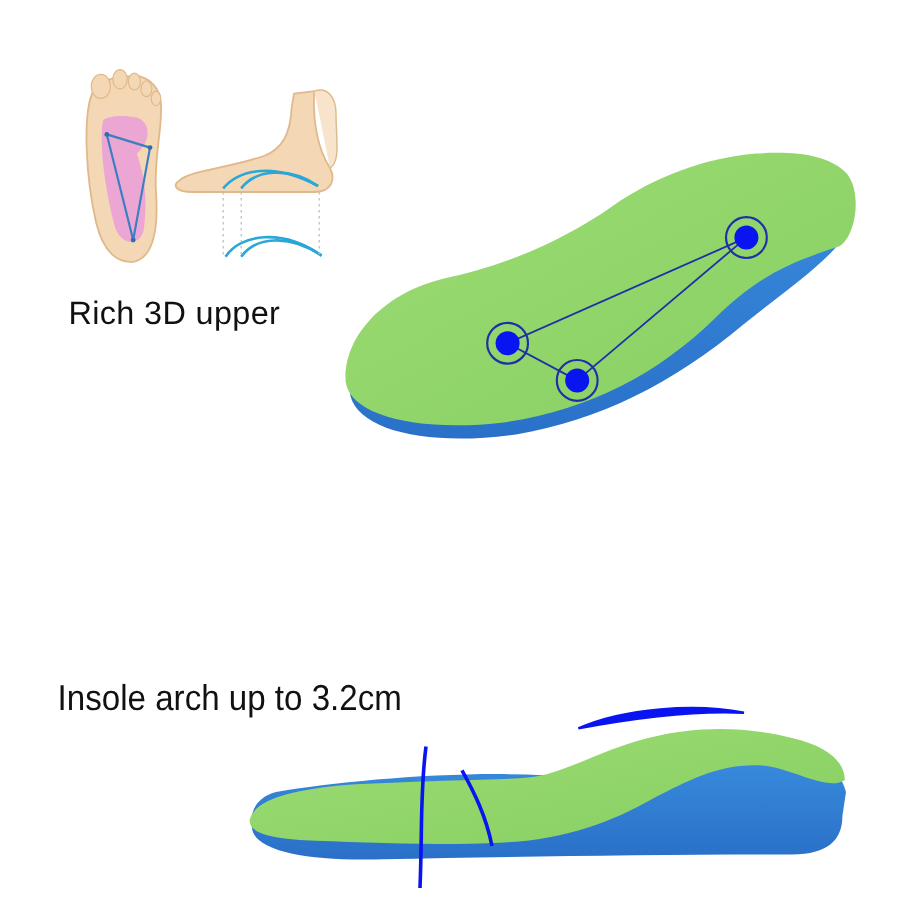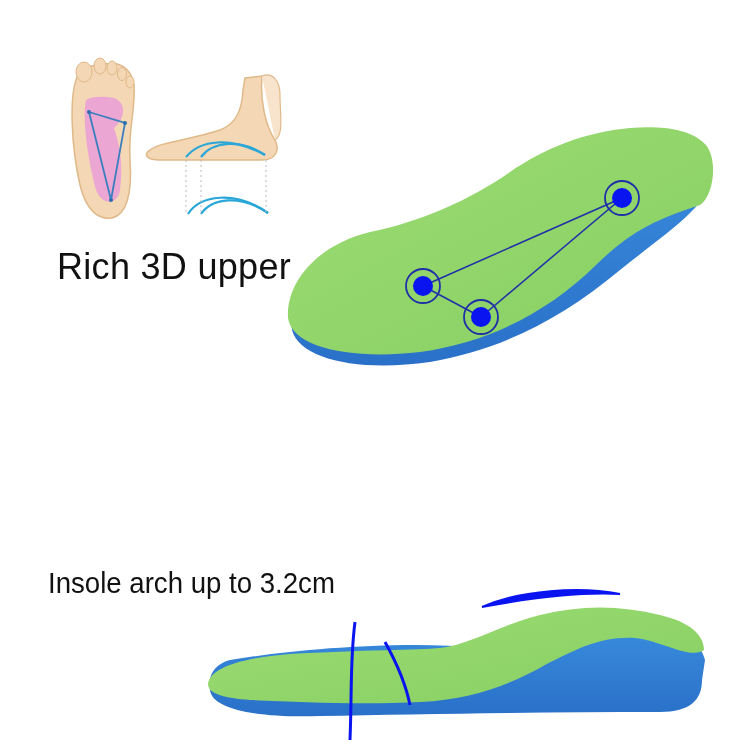--- a/index.html
+++ b/index.html
@@ -1,18 +1,18 @@
 <!DOCTYPE html>
 <html><head>
 <meta charset="utf-8">
 <style>
   html, body { margin:0; padding:0; background:#ffffff; }
   body { width:750px; height:750px; position:relative; overflow:hidden; font-family:"Liberation Sans", sans-serif; }
   .caption { position:absolute; color:#111; font-family:"Liberation Sans", sans-serif; white-space:nowrap; }
-  #cap1 { left:57px; top:246px; font-size:36px; letter-spacing:0.3px; }
+  #cap1 { left:57px; top:246px; font-size:27px; letter-spacing:0.3px; }
   #cap2 { left:48px; top:566px; font-size:30px; transform:scaleX(0.92); transform-origin:left; }
   svg { position:absolute; left:0; top:0; }
 </style>
 </head>
 <body>
 
 <svg width="750" height="750" viewBox="0 0 750 750">
   <defs>
     <linearGradient id="greenTop" x1="0" y1="0" x2="1" y2="1">
       <stop offset="0" stop-color="#9ddc74"></stop>

